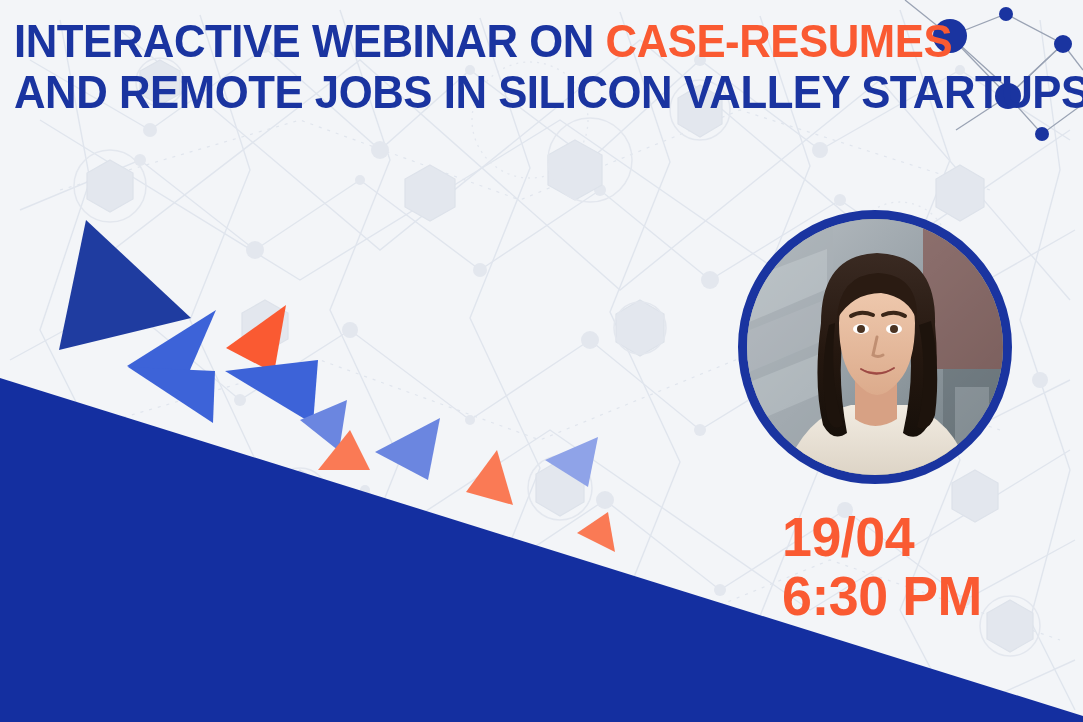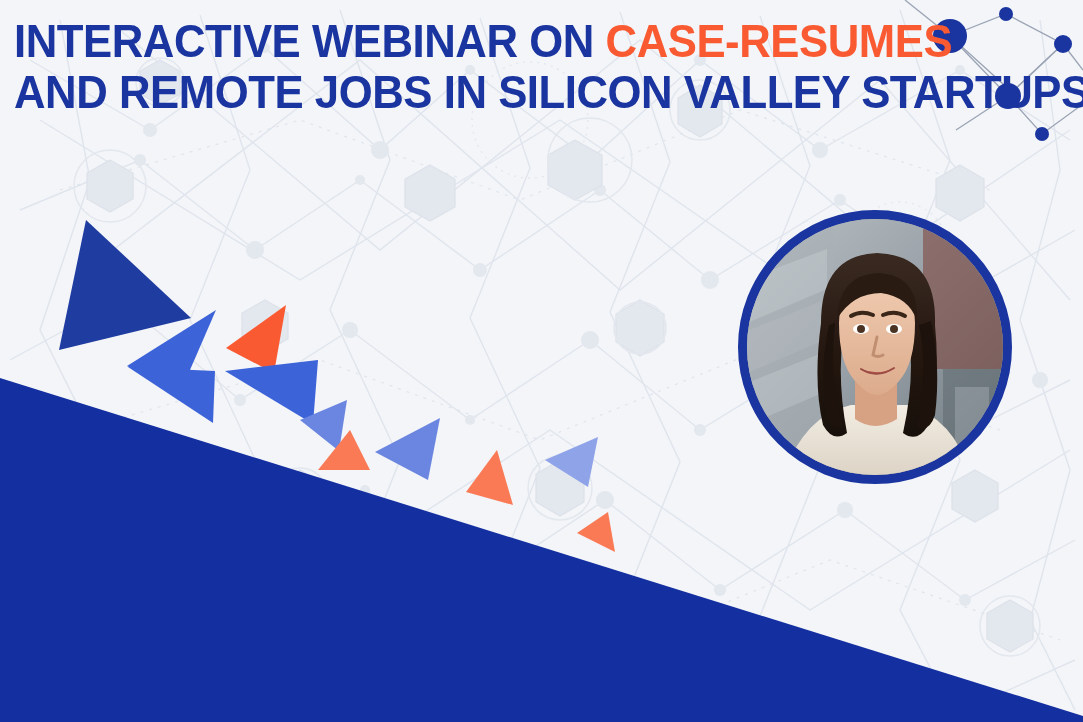--- a/index.html
+++ b/index.html
@@ -347,14 +347,18 @@
 
       <path d="M114 150 Q130 161 147 149 Q131 157 114 150 Z" fill="#b4564f"></path>
       <path d="M114 150 Q130 160 147 149" stroke="#9c4a44" stroke-width="2" fill="none" stroke-linecap="round"></path>
 
       <path d="M88 104 Q82 160 96 206 Q86 214 80 198 Q72 150 82 106 Z" fill="#1d130c"></path>
       <path d="M172 106 Q182 158 170 208 Q182 214 188 196 Q194 148 184 102 Z" fill="#1d130c"></path>
     </svg>
   </div>
 
 
+  <div id="datetime-block">
+    <span class="dt-line">19/04</span>
+    <span class="dt-line">6:30 PM</span>
+  </div>
 
 </div>
 
 </body></html>

